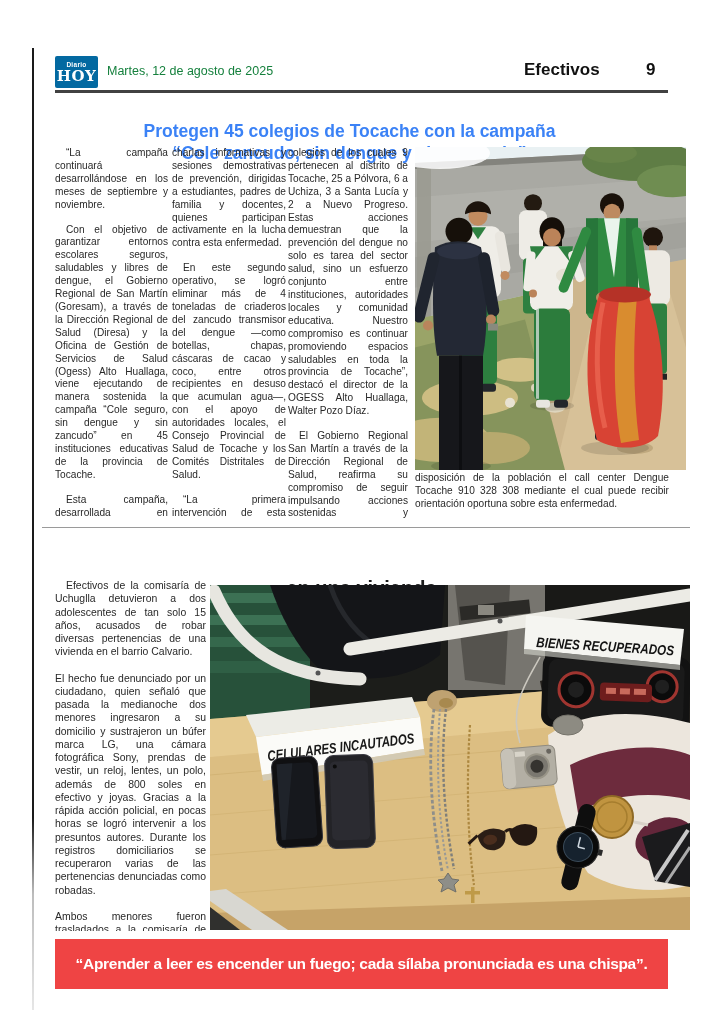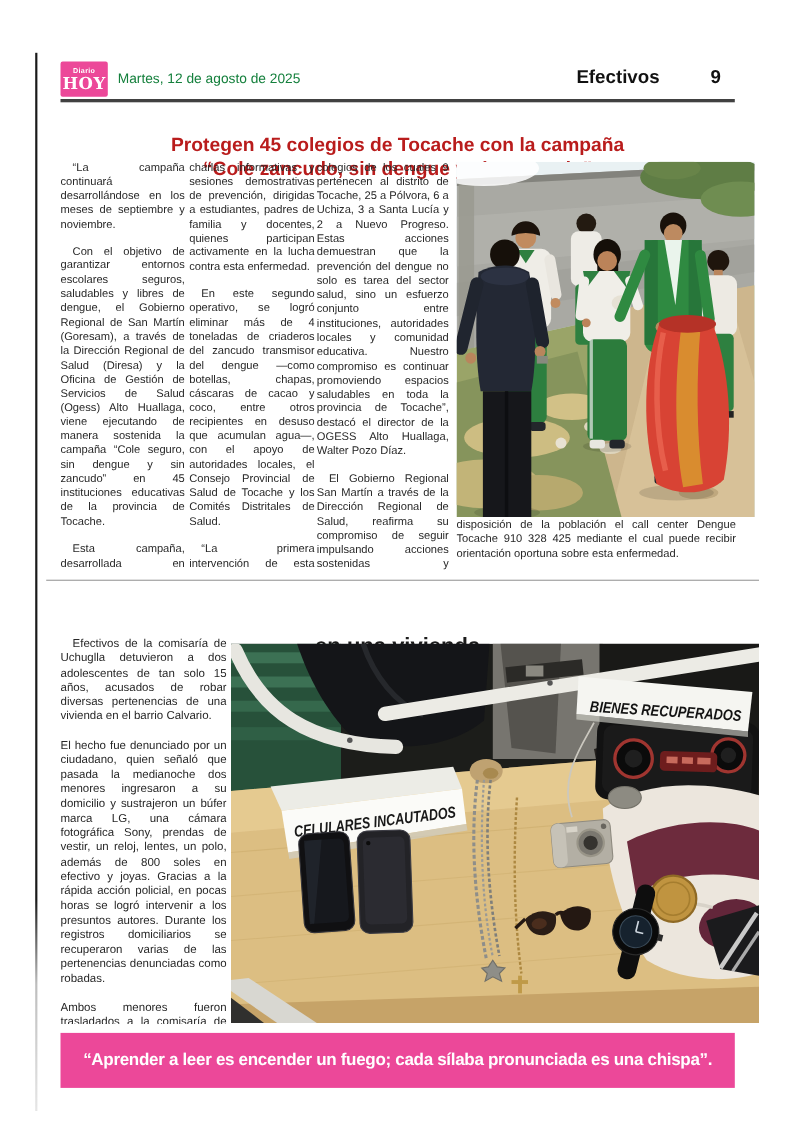--- a/index.html
+++ b/index.html
@@ -2,50 +2,50 @@
 <html lang="es"><head>
 <meta charset="utf-8">
 <style>
   html,body{margin:0;padding:0;background:#e8e8e8;}
   .page{position:relative;width:723px;height:1024px;background:#ffffff;margin:0 auto;
         font-family:"Liberation Sans",sans-serif;color:#2b2b2b;overflow:hidden;}
   
   .left-rule{position:absolute;left:32px;top:48px;width:2px;height:962px;
     background:linear-gradient(#1a1a1a 0%,#1a1a1a 80%,#bdbdbd 88%,#e6e6e6 100%);}
   
-  .logo{position:absolute;left:55px;top:56px;width:43px;height:32px;background:#ec4899;
+  .logo{position:absolute;left:55px;top:56px;width:43px;height:32px;background:#0369a1;
         display:flex;flex-direction:column;align-items:center;justify-content:center;border-radius:2px;}
   .logo-top{font-size:6.5px;font-weight:bold;color:#ffffff;line-height:7px;letter-spacing:.3px;}
   .logo-main{font-family:"DejaVu Serif",serif;font-size:15px;font-weight:bold;color:#ffffff;line-height:16px;letter-spacing:.5px;}
   .date{position:absolute;left:107px;top:64px;font-size:12.5px;color:#15803d;}
   .section{position:absolute;left:524px;top:60px;font-size:17px;font-weight:bold;color:#111;}
   .pagenum{position:absolute;left:646px;top:60px;font-size:17px;font-weight:bold;color:#111;}
   .header-rule{position:absolute;left:55px;top:90px;width:613px;height:3px;background:#414141;}
   
-  .a1-title{position:absolute;left:40px;top:96px;width:643px;text-align:center;
-     font-size:17.5px;font-weight:bold;color:#b91c1c;line-height:22px;margin-top:24px;}
+  .a1-title{position:absolute;left:28px;top:96px;width:643px;text-align:center;
+     font-size:17.5px;font-weight:bold;color:#3b82f6;line-height:22px;margin-top:24px;}
   .bodytext{font-size:10.15px;line-height:12.9px;text-align:justify;color:#282828;
      hyphens:auto;-webkit-hyphens:auto;}
   .bodytext p{margin:0 0 12px 0;}
   .bodytext p.ind{text-indent:11px;}
   .a1-c1{position:absolute;left:55px;top:147px;width:113px;height:372px;overflow:hidden;}
   .a1-c2{position:absolute;left:172px;top:147px;width:114px;height:372px;overflow:hidden;}
   .a1-c3{position:absolute;left:288px;top:147px;width:120px;height:372px;overflow:hidden;}
   .photo1{position:absolute;left:415px;top:147px;width:271px;height:323px;overflow:hidden;}
   .a1-caption{position:absolute;left:415px;top:472px;width:254px;height:50px;overflow:hidden;}
   .divider{position:absolute;left:42px;top:527px;width:648px;height:1px;background:#9a9a9a;}
   
   .a2-title{position:absolute;left:40px;top:532px;width:643px;text-align:center;
      font-size:20px;font-weight:bold;color:#1c1c1c;line-height:26px;}
   .a2-col{position:absolute;left:55px;top:579px;width:151px;height:352px;overflow:hidden;}
   .a2-col .bt{font-size:10.45px;line-height:13.25px;}
   .a2-col p{margin:0 0 13px 0;}
   .photo2{position:absolute;left:210px;top:585px;width:480px;height:345px;overflow:hidden;}
   
-  .banner{position:absolute;left:55px;top:939px;width:613px;height:50px;background:#ec4899;
+  .banner{position:absolute;left:55px;top:939px;width:613px;height:50px;background:#ef4444;
      display:flex;align-items:center;justify-content:center;}
   .banner span{color:#ffffff;font-weight:bold;font-size:15.5px;letter-spacing:-0.3px;white-space:nowrap;}
   figure{margin:0;}
   svg{display:block;}
 </style>
 </head>
 <body>
 
 <div class="page">
 
@@ -197,21 +197,21 @@
         <circle cx="13" cy="178" r="5" fill="#b9855c"></circle>
         <circle cx="76" cy="172" r="5" fill="#b9855c"></circle>
         <rect x="73" y="176" width="10" height="7" fill="#888a7e"></rect>
         <rect x="24" y="208" width="44" height="114" fill="#16171b"></rect>
         <rect x="44" y="208" width="3" height="114" fill="#0d0e11"></rect>
       </g>
     </svg>
   </figure>
 
   <div class="a1-caption bodytext">
-    <p>disposición de la población el call center Dengue Tocache 910 328 425 mediante el cual puede recibir orientación oportuna sobre esta enfermedad.</p>
+    <p>disposición de la población el call center Dengue Tocache 910 328 308 mediante el cual puede recibir orientación oportuna sobre esta enfermedad.</p>
   </div>
 
   <div class="divider"></div>
 
   <h2 class="a2-title">
     <br>
     <span>en una vivienda</span>
   </h2>
 
   <div class="a2-col bodytext bt">

